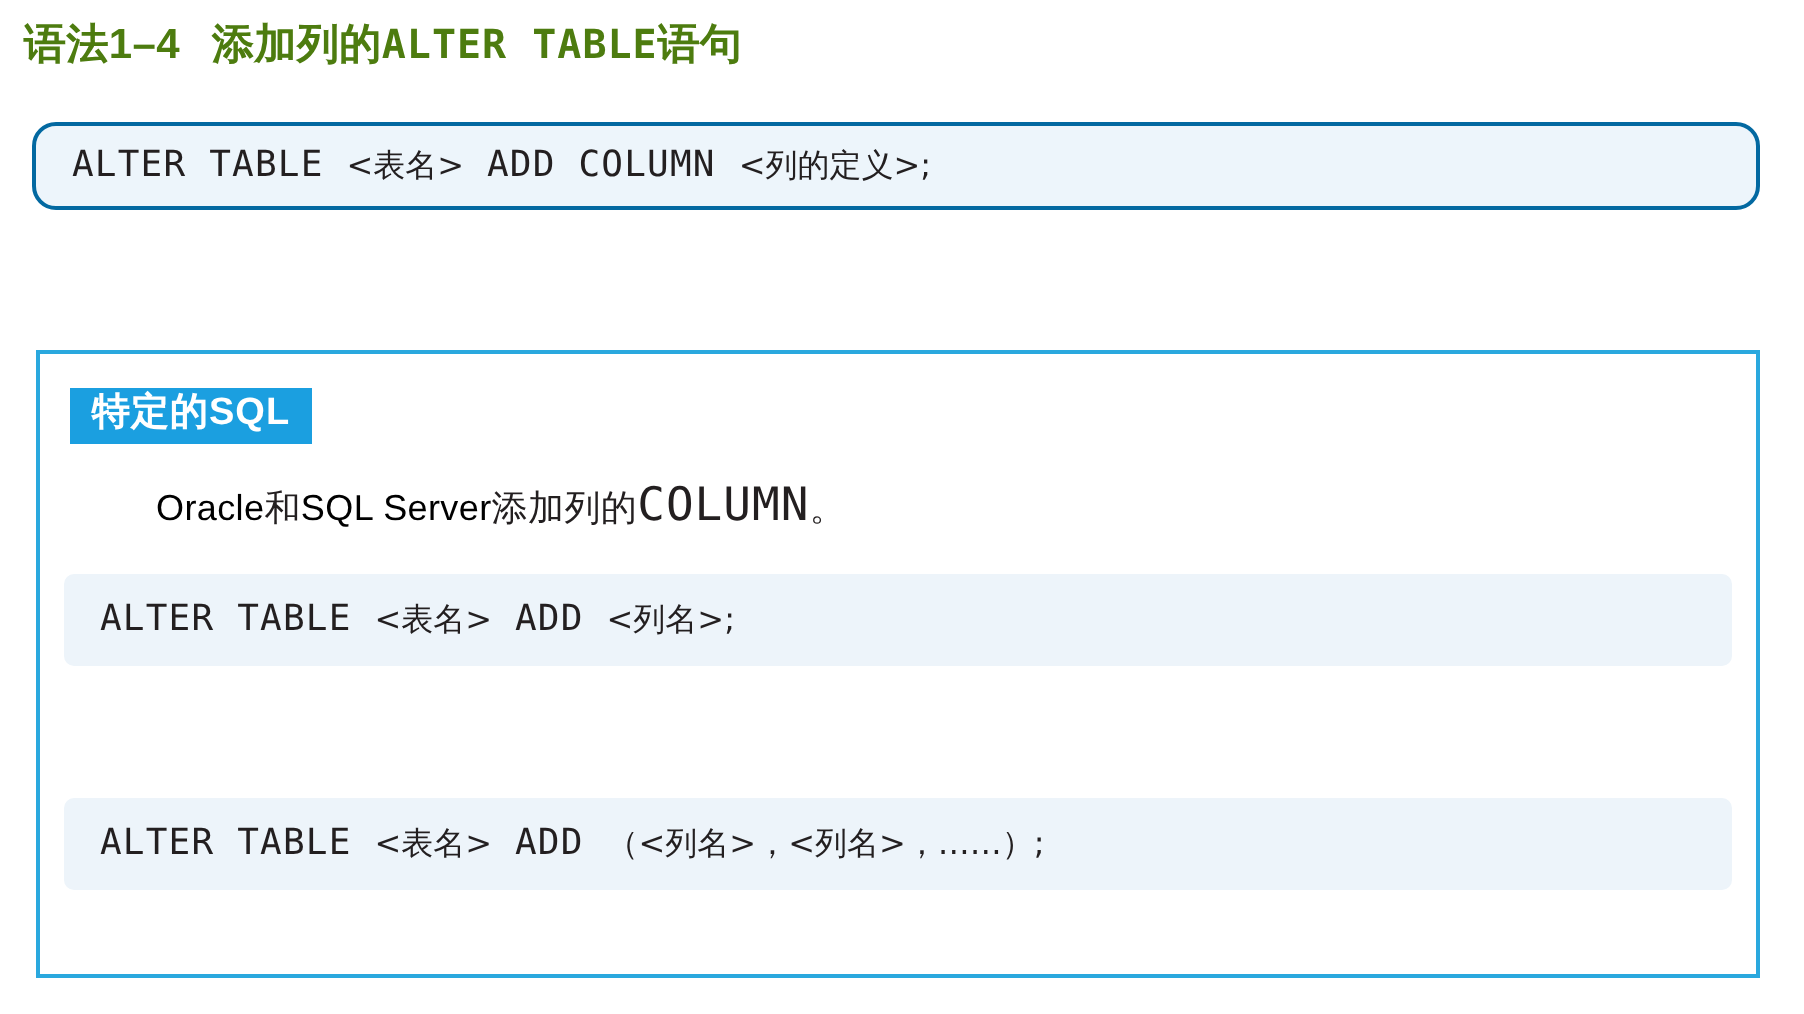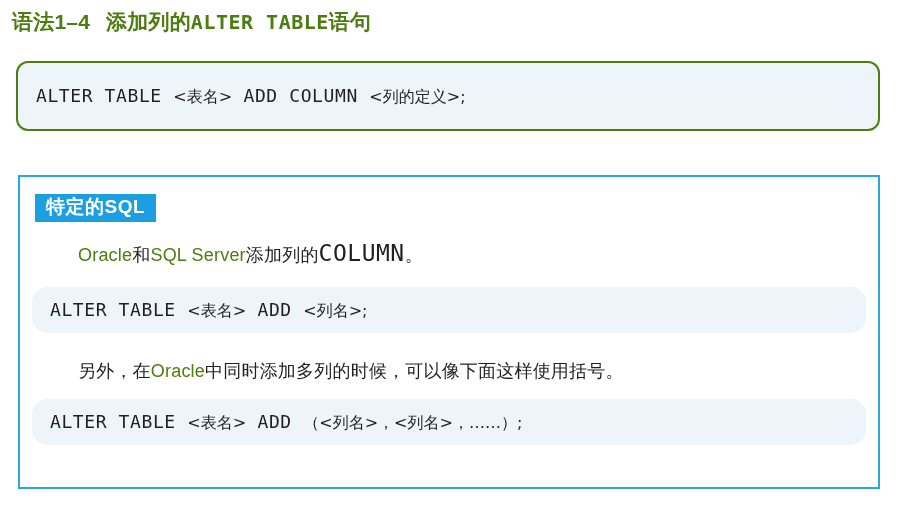--- a/index.html
+++ b/index.html
@@ -37,23 +37,23 @@
     display: inline-block;
     width: 16px;
   }
 
   
   .syntax-box {
     position: absolute;
     left: 16px;
     top: 61px;
     width: 864px;
-    height: 70px;
+    height: 44px;
     box-sizing: border-box;
-    border: 2px solid #4d7c0f;
+    border: 2px solid #0369a1;
     border-radius: 12px;
     background: #edf5fb;
   }
   .syntax-box .code-line {
     position: absolute;
     left: 18px;
     top: 50%;
     transform: translateY(-50%);
     white-space: nowrap;
   }
@@ -103,36 +103,36 @@
   .para {
     position: absolute;
     font-size: 18px;
     line-height: 1.3;
     color: #231f20;
     white-space: nowrap;
     letter-spacing: 0.2px;
   }
   .para-1 { left: 58px; top: 62px; }
   .para-2 { left: 58px; top: 183px; }
-  .blue { color: #4d7c0f; }
+  .blue { color: #000000; }
   .para .mono-inline {
     font-family: "DejaVu Sans Mono", "Liberation Mono", monospace;
     font-size: 23px;
     letter-spacing: 0.5px;
   }
 
   
   .code-block {
     position: absolute;
     left: 12px;
     width: 834px;
     height: 46px;
     box-sizing: border-box;
     background: #edf4fa;
-    border-radius: 15px;
+    border-radius: 5px;
   }
   .code-block-1 { top: 110px; }
   .code-block-2 { top: 222px; text-align: center; }
   .code-block .code-line {
     position: absolute;
     left: 18px;
     top: 50%;
     transform: translateY(-50%);
     white-space: nowrap;
   }
@@ -149,19 +149,18 @@
 <div class="panel">
 
   <div class="badge">特定的SQL</div>
 
   <div class="para para-1"><span class="blue">Oracle</span><span>和</span><span class="blue">SQL Server</span><span>添加列的</span><span class="mono-inline">COLUMN</span><span>。</span></div>
 
   <div class="code-block code-block-1">
     <div class="code-line code"><span>ALTER TABLE </span><span class="cjk">&lt;表名&gt;</span><span> ADD </span><span class="cjk">&lt;列名&gt;</span><span class="cjk">;</span></div>
   </div>
 
-  <div class="para para-2"><span>另外，在</span><span class="blue">Oracle</span><span>中同时添加多列的时候，可以像下面这样使用括号。</span></div>
 
   <div class="code-block code-block-2">
     <div class="code-line code"><span>ALTER TABLE </span><span class="cjk">&lt;表名&gt;</span><span> ADD </span><span class="cjk">（&lt;列名&gt;，&lt;列名&gt;，……）</span><span class="cjk">;</span></div>
   </div>
 
 </div>
 
 </body></html>

